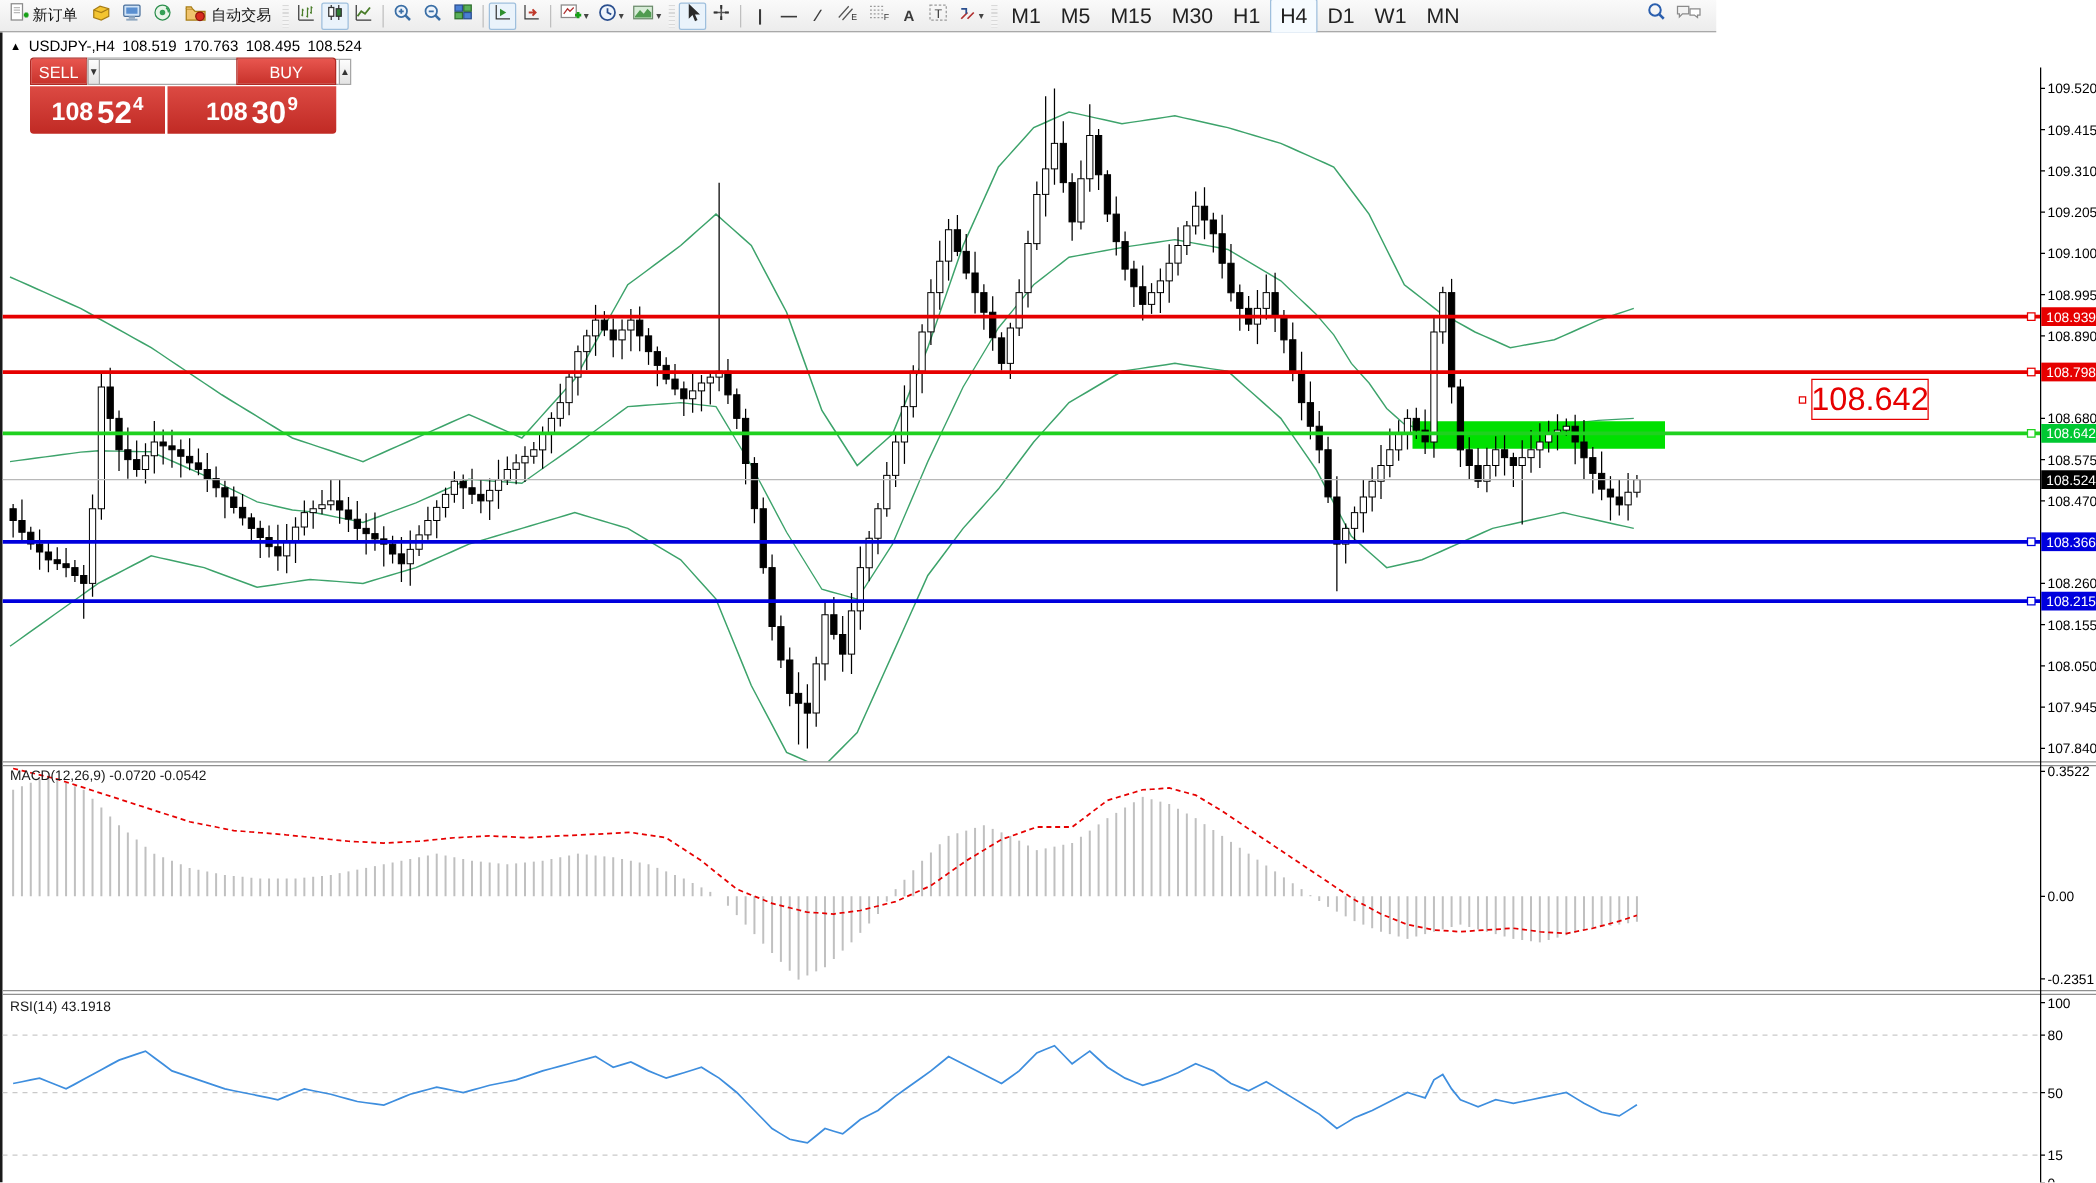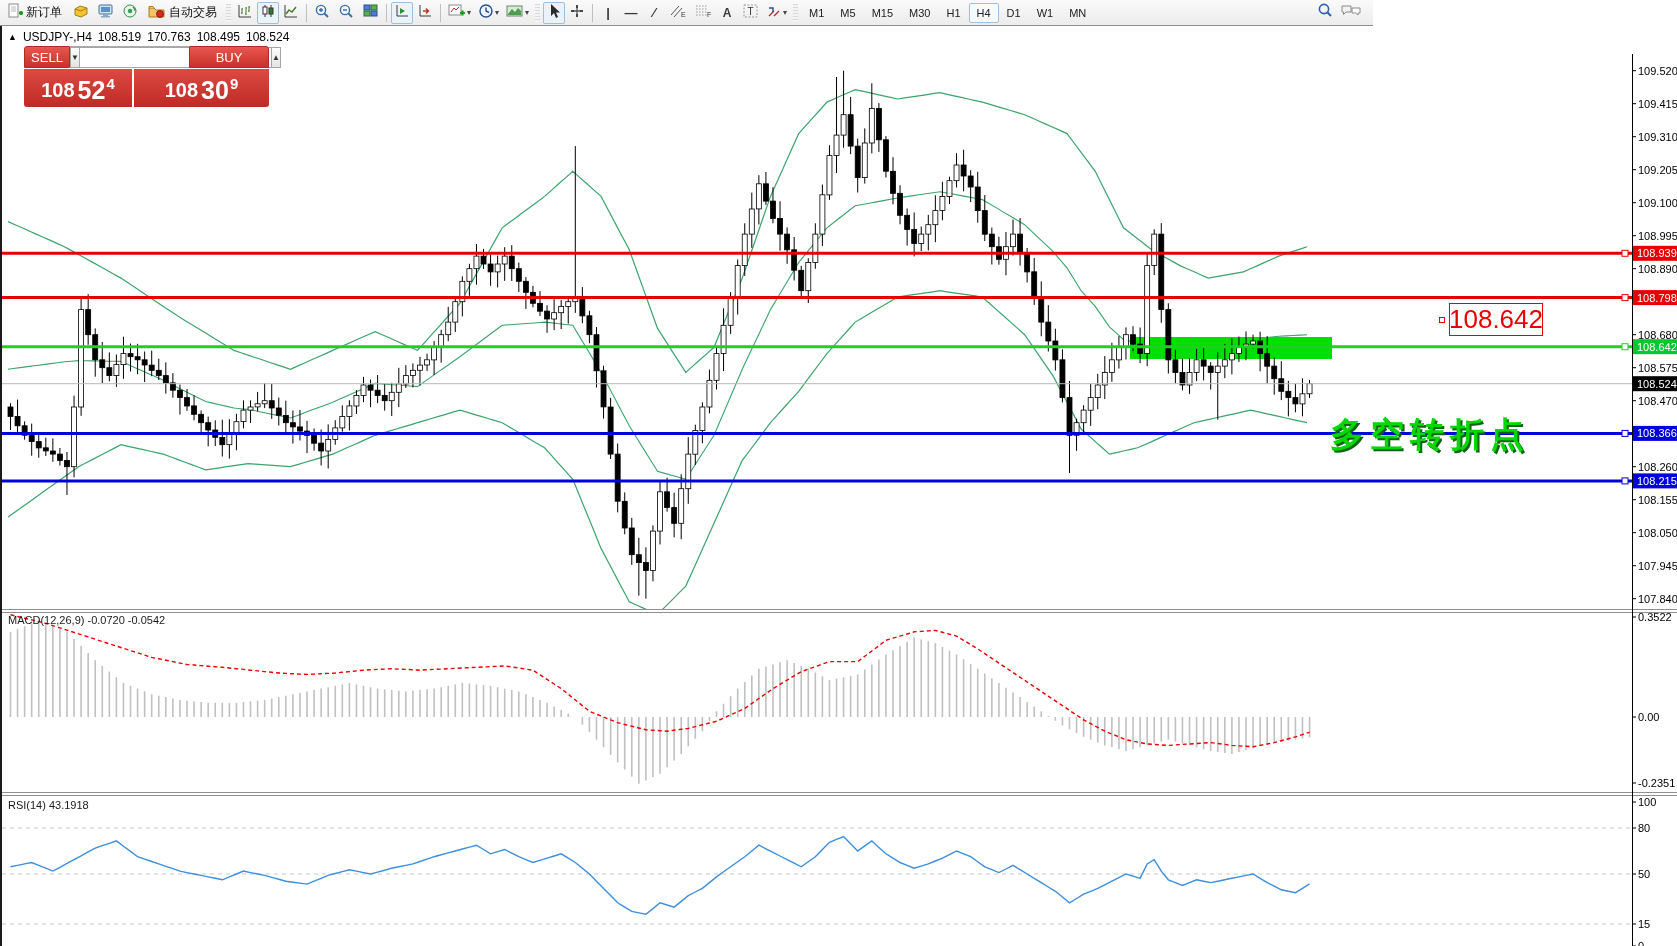--- a/index.html
+++ b/index.html
@@ -15,21 +15,21 @@
     height:22px; min-width:22px; padding:0 2px; border:1px solid transparent;
     border-radius:2px; cursor:default; }
   .tb-btn.active { background:#eaf3fb; border-color:#9ebfdd; }
   .tb-btn .lbl { font-size:12px; color:#111; padding:0 3px; }
   .caret { font-size:8px; color:#444; margin-left:1px; }
   .tb-sep { width:1px; height:18px; background:#bfbfbf; margin:0 3px; }
   .tb-grip { width:5px; height:18px; margin:0 2px;
     background:repeating-linear-gradient(#d9d9d9 0 1px,#f4f4f4 1px 3px); }
   .glyph { font-size:13px; color:#3a3a3a; font-weight:bold; }
   #tf-group { display:flex; align-items:center; }
-  .tf-btn { font-size:11px; color:#222; padding:3px 7px; border:1px solid transparent;
+  .tf-btn { font-size:17px; color:#222; padding:3px 7px; border:1px solid transparent;
     border-radius:2px; }
   .tf-btn.active { background:#f6fbff; border-color:#9ebfdd; }
   #tb-right { position:absolute; right:8px; top:1px; display:flex; align-items:center; }
 
   
   #chart-window { position:absolute; left:0; top:26px; width:1677px; height:920px;
     background:#fff; border-left:2px solid #1a1a1a; }
   #chart-svg { position:absolute; left:0; top:0; }
 
   #win-header { position:absolute; left:6px; top:4px; font-size:12px; color:#000;
@@ -1002,15 +1002,14 @@
         <div class="tp-price" id="tp-price-buy">
           <span class="tp-prefix">108</span>
           <span class="tp-big">30</span>
           <span class="tp-sup">9</span>
         </div>
       </div>
     </div>
 
     <div id="callout-anchor"></div>
     <div id="price-callout">108.642</div>
-    <div id="cn-note">多空转折点</div>
   </div>
 </div>
 
 </body></html>

